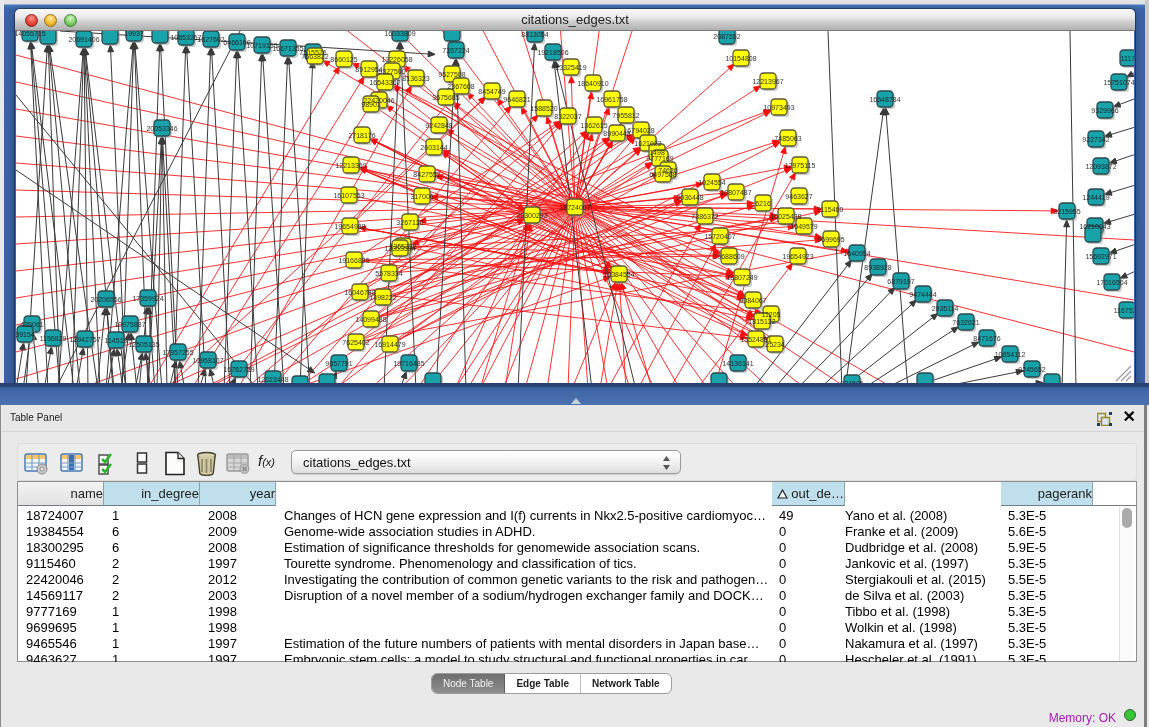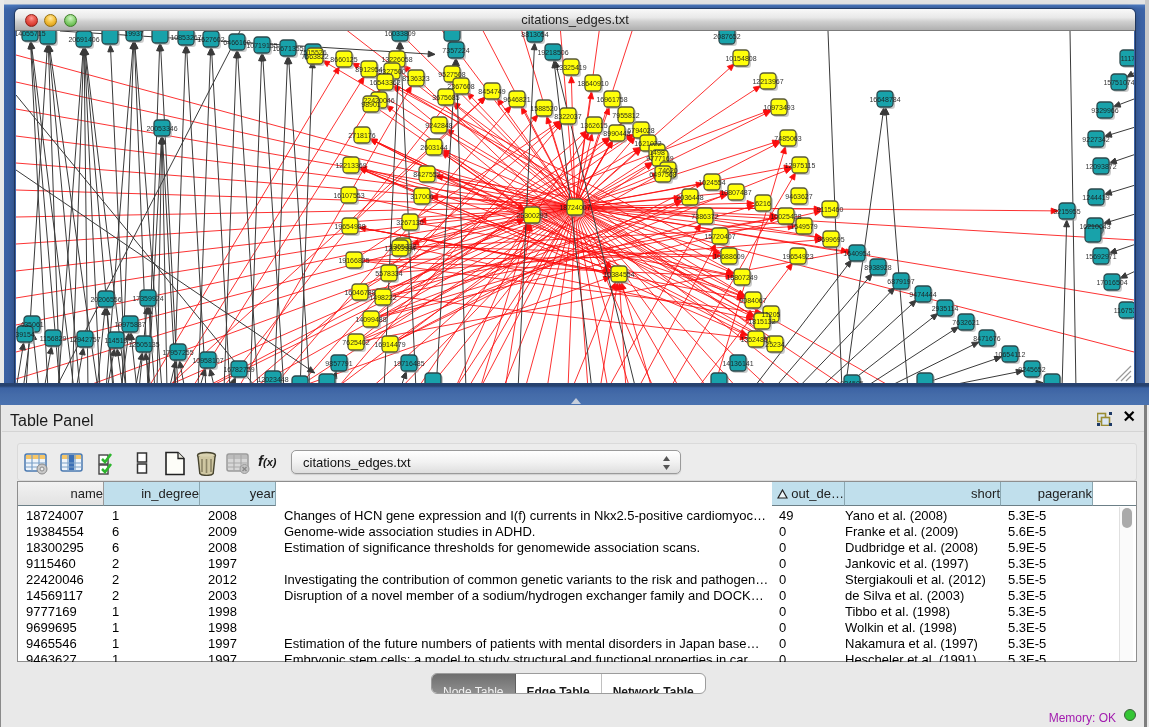--- a/index.html
+++ b/index.html
@@ -11,21 +11,21 @@
 #titlebar .title{position:absolute;left:0;right:0;top:3px;text-align:center;font-size:13px;color:#222}
 .tl{position:absolute;top:5px;width:13px;height:13px;border-radius:50%}
 #tl1{left:10px;background:radial-gradient(circle at 50% 30%,#ff9a96 0,#ec5f55 35%,#d93b30 70%,#8e1f16 100%);border:1px solid #92201a}
 #tl2{left:29px;background:radial-gradient(circle at 50% 30%,#ffe9a8 0,#f5c23e 45%,#e0a522 75%,#996e12 100%);border:1px solid #97700f}
 #tl3{left:49px;background:radial-gradient(circle at 50% 30%,#d2f5c8 0,#8fd479 45%,#62b74b 80%,#3e7e2a 100%);border:1px solid #3e7e2a}
 #winbottom{position:absolute;left:0px;top:383px;width:1149px;height:22px;background:linear-gradient(180deg,#27426f 0,#27426f 3px,#3c63a4 5px,#456ca9 55%,#4a72b0 100%)}
 
 #panel{position:absolute;left:0;top:405px;width:1149px;height:322px;background:#e9e9e9;border-left:1px solid #8a8a8a}
 #paneldark{position:absolute;right:2px;top:405px;width:3px;height:322px;background:#7e7e7e;z-index:5}
 #phead{position:absolute;left:1px;top:0;width:1143px;height:27px;background:#e7e7e7;border-bottom:1px solid #d4d4d4}
-#phead .t{position:absolute;left:8px;top:7px;font-size:16px;color:#1a1a1a}
+#phead .t{position:absolute;left:8px;top:7px;font-size:10px;color:#1a1a1a}
 #notch{position:absolute;left:570px;top:-7px;width:0;height:0;border-left:5px solid transparent;border-right:5px solid transparent;border-bottom:6px solid #c7cfdc}
 
 #toolbar{position:absolute;left:16px;top:38px;width:1120px;height:38px;border:1px solid #dadada;border-radius:3px;background:#ececec}
 .ic{position:absolute;top:7px}
 #dropdown{position:absolute;left:273px;top:6px;width:390px;height:24px;border:1px solid #9a9a9a;border-radius:5px;background:linear-gradient(180deg,#ffffff 0,#f2f2f2 50%,#dedede 100%);box-shadow:0 1px 1px rgba(0,0,0,.12)}
 #dropdown .txt{position:absolute;left:11px;top:4px;font-size:13px;color:#111}
 
 #tablebox{position:absolute;left:16px;top:76px;width:1120px;height:181px;background:#fff;border:1px solid #8e8e8e}
 .hc{position:absolute;top:0;height:24px;background:#c0dfec;border-right:1px solid #8aa6b0;border-bottom:1px solid #6c7f87;font-size:13px;color:#222;text-align:right;line-height:24px}
 #h0{left:0;width:86px;background:linear-gradient(180deg,#f2f2f2,#e2e2e2);border-right:1px solid #9a9a9a}
@@ -39,21 +39,21 @@
 #rowsbox{position:absolute;left:0;top:26px;width:1100px;height:154px;overflow:hidden;font-size:13px;color:#000}
 .tr{position:relative;height:16px;line-height:16px;white-space:nowrap}
 .tr div{position:absolute;top:0;overflow:hidden}
 .c0{left:8px;width:80px}.c1{left:94px;width:86px}.c2{left:190px;width:66px}
 .c3{left:266px;width:488px}.c4{left:761px;width:64px}
 .c5{left:827px;width:156px;text-align:left}.c6{left:990px;width:80px}
 #vscroll{position:absolute;right:3px;top:25px;width:14px;height:154px;background:#fafafa;border-left:1px solid #e0e0e0}
 #vthumb{position:absolute;left:2px;top:1px;width:10px;height:20px;border-radius:5px;background:#aaaaaa}
 
 #tabs{position:absolute;left:430px;top:268px;height:21px;border:1px solid #9c9c9c;border-radius:6px;background:#fff;overflow:hidden;display:flex}
-.tab{height:21px;font-size:12px;font-weight:bold;line-height:20px;padding:8px 11px;color:#1c1c1c;border-right:1px solid #c0c0c0}
+.tab{height:21px;font-size:10px;font-weight:bold;line-height:20px;padding:0 11px;color:#1c1c1c;border-right:1px solid #c0c0c0}
 #tab1{background:linear-gradient(180deg,#6e6e6e,#929292);color:#f2f2f2;border-right:1px solid #5f5f5f;font-weight:normal}
 #tab3{border-right:none}
 #mem{position:absolute;right:33px;top:306px;font-size:12px;color:#a21caf}
 #memdot{position:absolute;right:13px;top:304px;width:12px;height:12px;border-radius:50%;background:#35c635;border:1px solid #3e5e3e}
 
 #flo{position:absolute;right:33px;top:7px;width:15px;height:14px}
 #px{position:absolute;right:9px;top:2px;font-size:16px;font-weight:bold;color:#000}
 </style></head>
 <body>
 <div id="page">
@@ -1015,37 +1015,36 @@
           <path d="M4 5.5l1.8 17c2 2.5 11.5 2.5 13.4 0l1.8-17" fill="#cfc7a2" stroke="#46432e" stroke-width="1.4"></path>
           <path d="M8 8v13M12.5 8v14M17 8v13" stroke="#8c8566" stroke-width="1.6"></path>
         </svg>
     <svg class="ic" style="left:208px" width="24" height="24" viewBox="0 0 24 24">
           <rect x="1" y="3" width="21" height="17" rx="2" fill="#d7d7d7" stroke="#9a9a9a" stroke-width="1.5"></rect>
           <rect x="2" y="4" width="19" height="4" fill="#bdbdbd"></rect>
           <path d="M2 12h20M2 16h20M8 4v16M15 4v16" stroke="#a9a9a9" stroke-width="1.2" fill="none"></path>
           <circle cx="18.5" cy="18" r="4.5" fill="#c2c2c2" stroke="#9a9a9a"></circle>
           <path d="M16.5 16l4 4m0-4l-4 4" stroke="#888" stroke-width="1.4"></path>
         </svg>
-    <div class="ic" style="left:240px;top:8px;font-size:15px;font-style:italic;font-weight:bold;color:#1a1a1a">f<span style="font-size:11px">(x)</span></div>
+    <div class="ic" style="left:240px;top:8px;font-size:15px;font-style:italic;font-weight:normal;color:#1a1a1a">f<span style="font-size:11px">(x)</span></div>
     <div id="dropdown">
           <div class="txt">citations_edges.txt</div>
       <svg style="position:absolute;right:9px;top:5px" width="9" height="14" viewBox="0 0 9 14">
             <path d="M4.5 0L8 5H1z" fill="#555"></path>
             <path d="M4.5 14L8 9H1z" fill="#555"></path>
           </svg>
     </div>
   </div>
   <div id="tablebox">
     <div class="hc" id="h0">name</div>
         <div class="hc" id="h1">in_degree</div>
     <div class="hc" id="h2">year</div>
     <div class="hc" id="h4"><svg width="11" height="10" viewBox="0 0 11 10" style="vertical-align:-1px">
             <path d="M5.5 1L10 9H1z" fill="#eef6f9" stroke="#222" stroke-width="1.2"></path>
           </svg> out_de…</div>
-    <div class="hc" id="h5">short</div>
         <div class="hc" id="h6">pagerank</div>
         <div class="hc" id="h7"></div>
     <div id="rowsbox">
 <div class="tr">
             <div class="c0">18724007</div>
             <div class="c1">1</div>
             <div class="c2">2008</div>
             <div class="c3">Changes of HCN gene expression and I(f) currents in Nkx2.5-positive cardiomyoc…</div>
             <div class="c4">49</div>
             <div class="c5">Yano et al. (2008)</div>
@@ -1066,31 +1065,32 @@
             <div class="c2">2008</div>
             <div class="c3">Estimation of significance thresholds for genomewide association scans.</div>
             <div class="c4">0</div>
             <div class="c5">Dudbridge et al. (2008)</div>
             <div class="c6">5.9E-5</div>
           </div>
 <div class="tr">
             <div class="c0">9115460</div>
             <div class="c1">2</div>
             <div class="c2">1997</div>
+            <div class="c3">Tourette syndrome. Phenomenology and classification of tics.</div>
             <div class="c4">0</div>
             <div class="c5">Jankovic et al. (1997)</div>
             <div class="c6">5.3E-5</div>
           </div>
 <div class="tr">
             <div class="c0">22420046</div>
             <div class="c1">2</div>
             <div class="c2">2012</div>
             <div class="c3">Investigating the contribution of common genetic variants to the risk and pathogen…</div>
             <div class="c4">0</div>
-            <div class="c5">Stergiakouli et al. (2012)</div>
+            <div class="c5">Stergiakouli et al. (2015)</div>
             <div class="c6">5.5E-5</div>
           </div>
 <div class="tr">
             <div class="c0">14569117</div>
             <div class="c1">2</div>
             <div class="c2">2003</div>
             <div class="c3">Disruption of a novel member of a sodium/hydrogen exchanger family and DOCK…</div>
             <div class="c4">0</div>
             <div class="c5">de Silva et al. (2003)</div>
             <div class="c6">5.3E-5</div>

